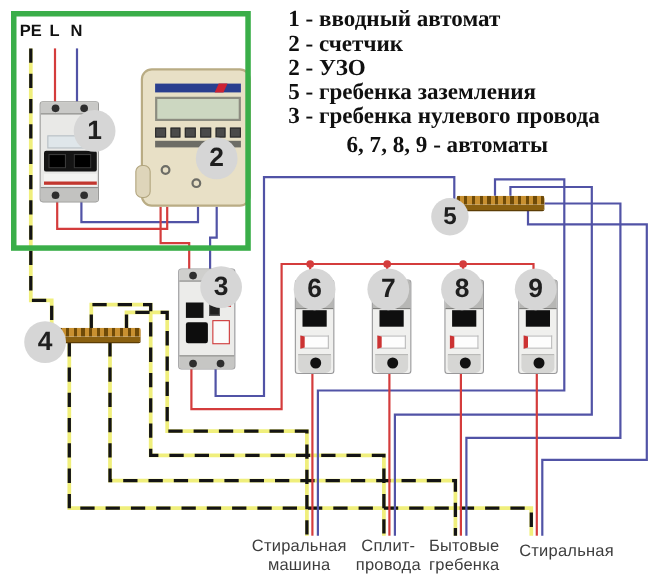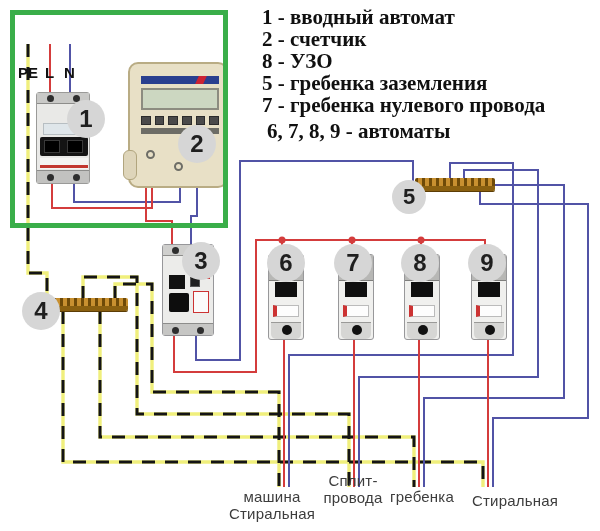--- a/index.html
+++ b/index.html
@@ -13,26 +13,26 @@
   svg.wires{position:absolute;left:0;top:0;z-index:1;}
   .w-red{stroke:var(--red);stroke-width:2;fill:none;}
   .w-blue{stroke:var(--blue);stroke-width:2;fill:none;}
   .w-yel{stroke:var(--yel);stroke-width:3.4;fill:none;}
   .w-blk{stroke:var(--peblk);stroke-width:3;fill:none;stroke-dasharray:13 10;}
   .dot{fill:var(--red);}
 
   .greenbox{position:absolute;left:10px;top:10px;width:218px;height:218px;
     border:5px solid var(--green);z-index:4;pointer-events:none;}
 
-  .termlabel{position:absolute;top:20px;font-weight:bold;font-size:15px;color:#111;z-index:5;margin-top:44px;}
+  .termlabel{position:absolute;top:20px;font-weight:bold;font-size:15px;color:#111;z-index:5;}
 
   .legend{position:absolute;left:262px;top:6px;width:335px;z-index:5;
     font-family:"Liberation Serif",serif;font-weight:bold;font-size:21px;
     color:#101010;line-height:22px;}
-  .legend .lg6{margin-top:4px;padding-left:5px;}
+  .legend .lg6{margin-top:4px;padding-left:5px;margin-left:48px;}
 
   
   .circ{position:absolute;width:38px;height:38px;border-radius:50%;background:#d6d6d6;
     color:#1f1f1f;display:flex;align-items:center;justify-content:center;
     font-size:24px;font-weight:600;z-index:3;}
   .circ.small{width:34px;height:34px;font-size:22px;}
 
   
   .device{position:absolute;z-index:2;}
   .brk1{left:36px;top:92px;width:54px;height:92px;background:#e9e9e7;border:1px solid #9a9a98;border-radius:3px;}
@@ -134,23 +134,23 @@
 
   <div class="greenbox"></div>
 
   <span class="termlabel" style="left:18px">PE</span>
   <span class="termlabel" style="left:45px">L</span>
   <span class="termlabel" style="left:64px">N</span>
 
   <div class="legend">
     <div>1 - вводный автомат</div>
     <div>2 - счетчик</div>
-    <div>8 - УЗО</div>
+    <div>2 - УЗО</div>
     <div>5 - гребенка заземления</div>
-    <div>7 - гребенка нулевого провода</div>
+    <div>3 - гребенка нулевого провода</div>
     <div class="lg6">6, 7, 8, 9 - автоматы</div>
   </div>
 
   <div class="device brk1">
     <div class="tstrip">
       <span class="screw" style="left:10px;top:2px"></span>
         <span class="screw" style="left:36px;top:2px"></span>
     </div>
     <div class="win"></div>
     <div class="band">
@@ -245,27 +245,28 @@
   <div class="circ" style="left:178px;top:125px">2</div>
   <div class="circ" style="left:182px;top:242px">3</div>
   <div class="circ" style="left:22px;top:292px">4</div>
   <div class="circ small" style="left:392px;top:180px">5</div>
   <div class="circ" style="left:267px;top:244px">6</div>
   <div class="circ" style="left:334px;top:244px">7</div>
   <div class="circ" style="left:401px;top:244px">8</div>
   <div class="circ" style="left:468px;top:244px">9</div>
 
   <div class="loadlabel" style="left:226px;top:488px;width:92px">
+    <div>Стиральная</div>
     <div>машина</div>
-    <div>Стиральная</div>
-  </div>
-  <div class="loadlabel" style="left:317px;top:472px;width:72px">
+  </div>
+  <div class="loadlabel" style="left:317px;top:488px;width:72px">
     <div>Сплит-</div>
     <div>провода</div>
   </div>
   <div class="loadlabel" style="left:384px;top:488px;width:76px">
+    <div>Бытовые</div>
     <div>гребенка</div>
   </div>
   <div class="loadlabel" style="left:468px;top:492px;width:94px">
     <div>Стиральная</div>
   </div>
 
 </div>
 
 </body></html>

